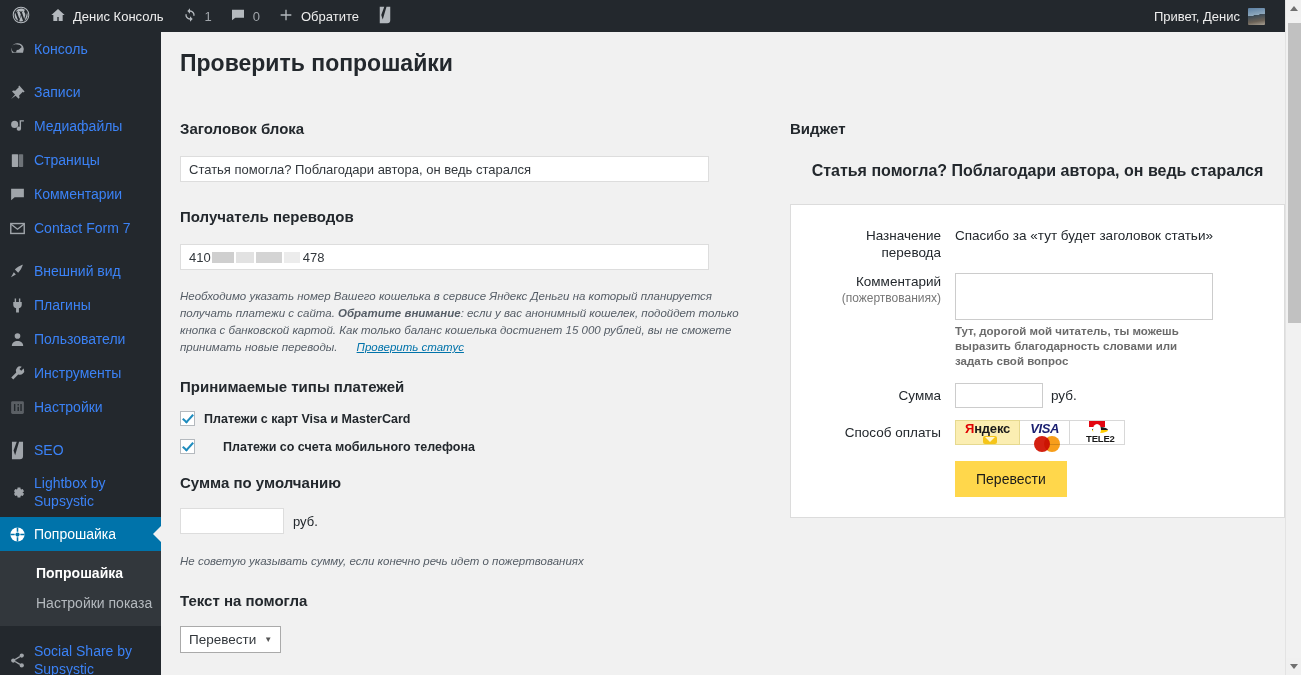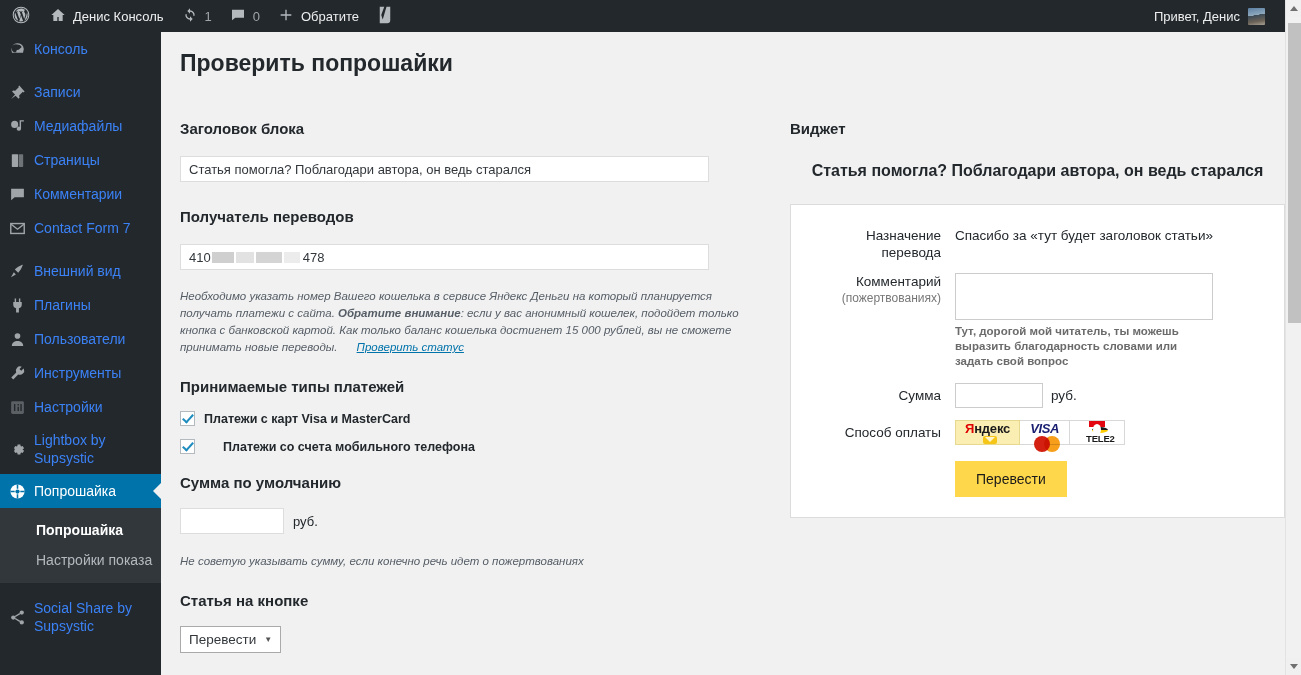--- a/index.html
+++ b/index.html
@@ -384,20 +384,28 @@
       </div>
       <div class="menu-item">
         <span class="mi-icon">
           <svg width="17" height="17" viewBox="0 0 24 24" fill="currentColor">
             <rect x="3" y="3" width="18" height="18" rx="2" opacity=".45"></rect>
             <path d="M7 7h2v10H7zM12 11h2v6h-2zM12 7h2v2h-2zM16 7h2v10h-2z" fill="#23282d"></path>
           </svg>
         </span>
         <span class="mi-label">Настройки</span>
       </div>
+      <div class="menu-item sep-top">
+        <span class="mi-icon">
+          <svg width="17" height="19" viewBox="0 0 20 24" fill="currentColor">
+            <path d="M3 1h6l-4 11 2 6 5-17h5v18a4 4 0 01-4 4H3V1z"></path>
+          </svg>
+        </span>
+        <span class="mi-label">SEO</span>
+      </div>
       <div class="menu-item">
         <span class="mi-icon">
           <svg width="17" height="17" viewBox="0 0 24 24" fill="currentColor">
             <path d="M12 8a4 4 0 100 8 4 4 0 000-8zm9.3 5.6l-1.9-1.1a7.6 7.6 0 000-1l1.9-1.1-2-3.5-2 .8a7.8 7.8 0 00-.9-.5l-.3-2.2h-4l-.3 2.2-.9.5-2-.8-2 3.5 1.9 1.1a7.6 7.6 0 000 1l-1.9 1.1 2 3.5 2-.8.9.5.3 2.2h4l.3-2.2.9-.5 2 .8 2-3.5z"></path>
           </svg>
         </span>
         <span class="mi-label">Lightbox by Supsystic</span>
       </div>
       <div class="menu-item current">
         <span class="mi-icon">
@@ -461,21 +469,21 @@
           </div>
         </div>
 
       <h3 class="section" style="margin-top:20px">Сумма по умолчанию</h3>
       <div style="margin-top:17px; display:flex; align-items:center;">
         <input class="smallinput" type="text" value="" style="">
         <span class="inline-unit">руб.</span>
       </div>
       <p class="helptext" style="margin-top:19px">Не советую указывать сумму, если конечно речь идет о пожертвованиях</p>
 
-      <h3 class="section" style="margin-top:22px">Статья на кнопке</h3>
+      <h3 class="section" style="margin-top:22px">Текст на помогла</h3>
       <div class="selectbox" style="margin-top:17px">
         <span>Перевести</span>
         <span class="caret">▼</span>
       </div>
     </div>
 
     <div class="col-right">
       <div class="widget-label" style="margin-top:42px">Виджет</div>
       <div class="widget-title" style="margin-top:23px">Статья помогла? Поблагодари автора, он ведь старался</div>
 

